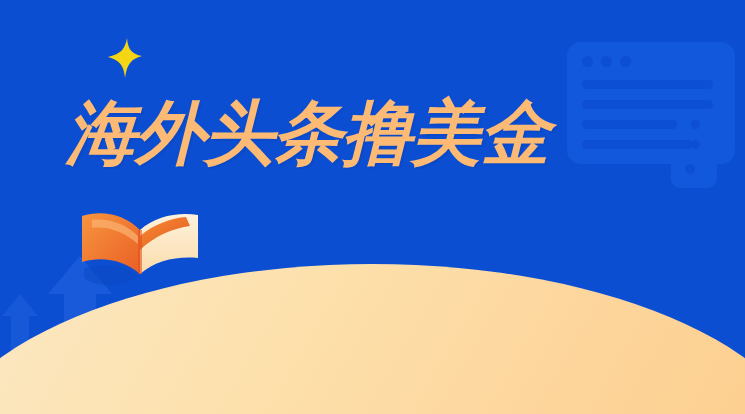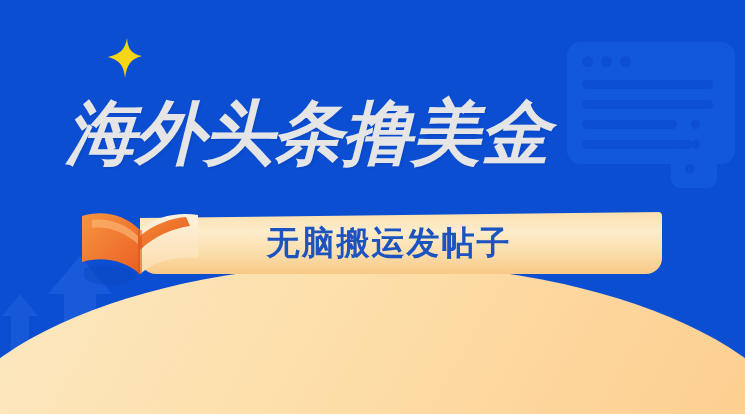--- a/index.html
+++ b/index.html
@@ -113,21 +113,21 @@
 
   
   .title {
     position: absolute;
     left: 66px;
     top: 98px;
     font-size: 70px;
     line-height: 1;
     font-weight: bold;
     font-style: italic;
-    color: #e5e5e5;
+    color: #fdba74;
     letter-spacing: -1px;
     white-space: nowrap;
     text-shadow: 2px 2px 0 rgba(7, 56, 160, 0.18);
   }
 
   
   .ribbon {
     position: absolute;
     left: 140px;
     top: 212px;
@@ -209,24 +209,20 @@
         <path d="M80 6 L112 44 L96 44 L96 150 L64 150 L64 44 L48 44 Z" opacity="0.95"></path>
         <path d="M143 72 L166 100 L155 100 L155 160 L131 160 L131 100 L120 100 Z" opacity="0.8"></path>
       </g>
     </svg>
   </div>
 
   <div class="bottom-curve"></div>
 
   <div class="title">海外头条撸美金</div>
 
-  <div class="ribbon">
-    <div class="ribbon-shape"></div>
-    <div class="ribbon-text">无脑搬运发帖子</div>
-  </div>
 
   <div class="book-icon">
     <svg width="124" height="86" viewBox="0 0 124 86" aria-hidden="true">
       <defs>
         <linearGradient id="bkLeft" x1="0" y1="0" x2="1" y2="1">
           <stop offset="0%" stop-color="#f7953f"></stop>
           <stop offset="100%" stop-color="#ea5f25"></stop>
         </linearGradient>
         <linearGradient id="bkRight" x1="0" y1="0" x2="1" y2="1">
           <stop offset="0%" stop-color="#f58b33"></stop>

